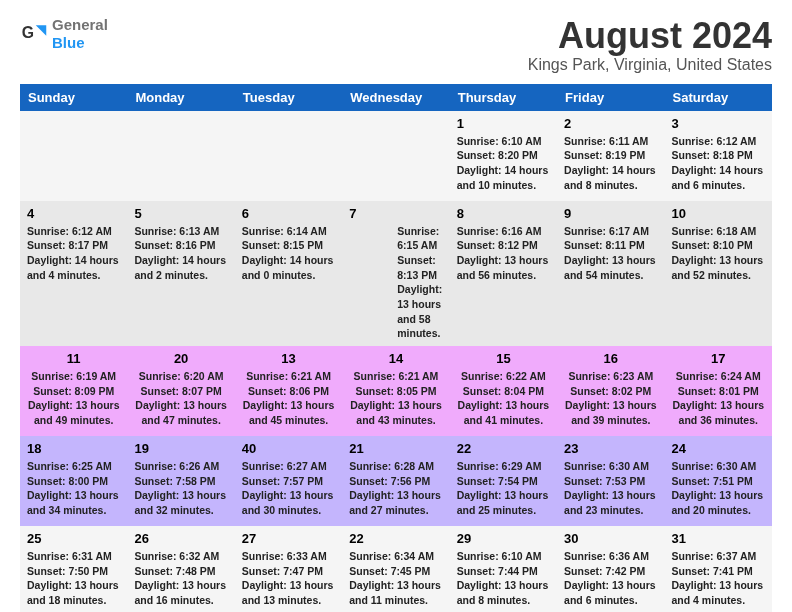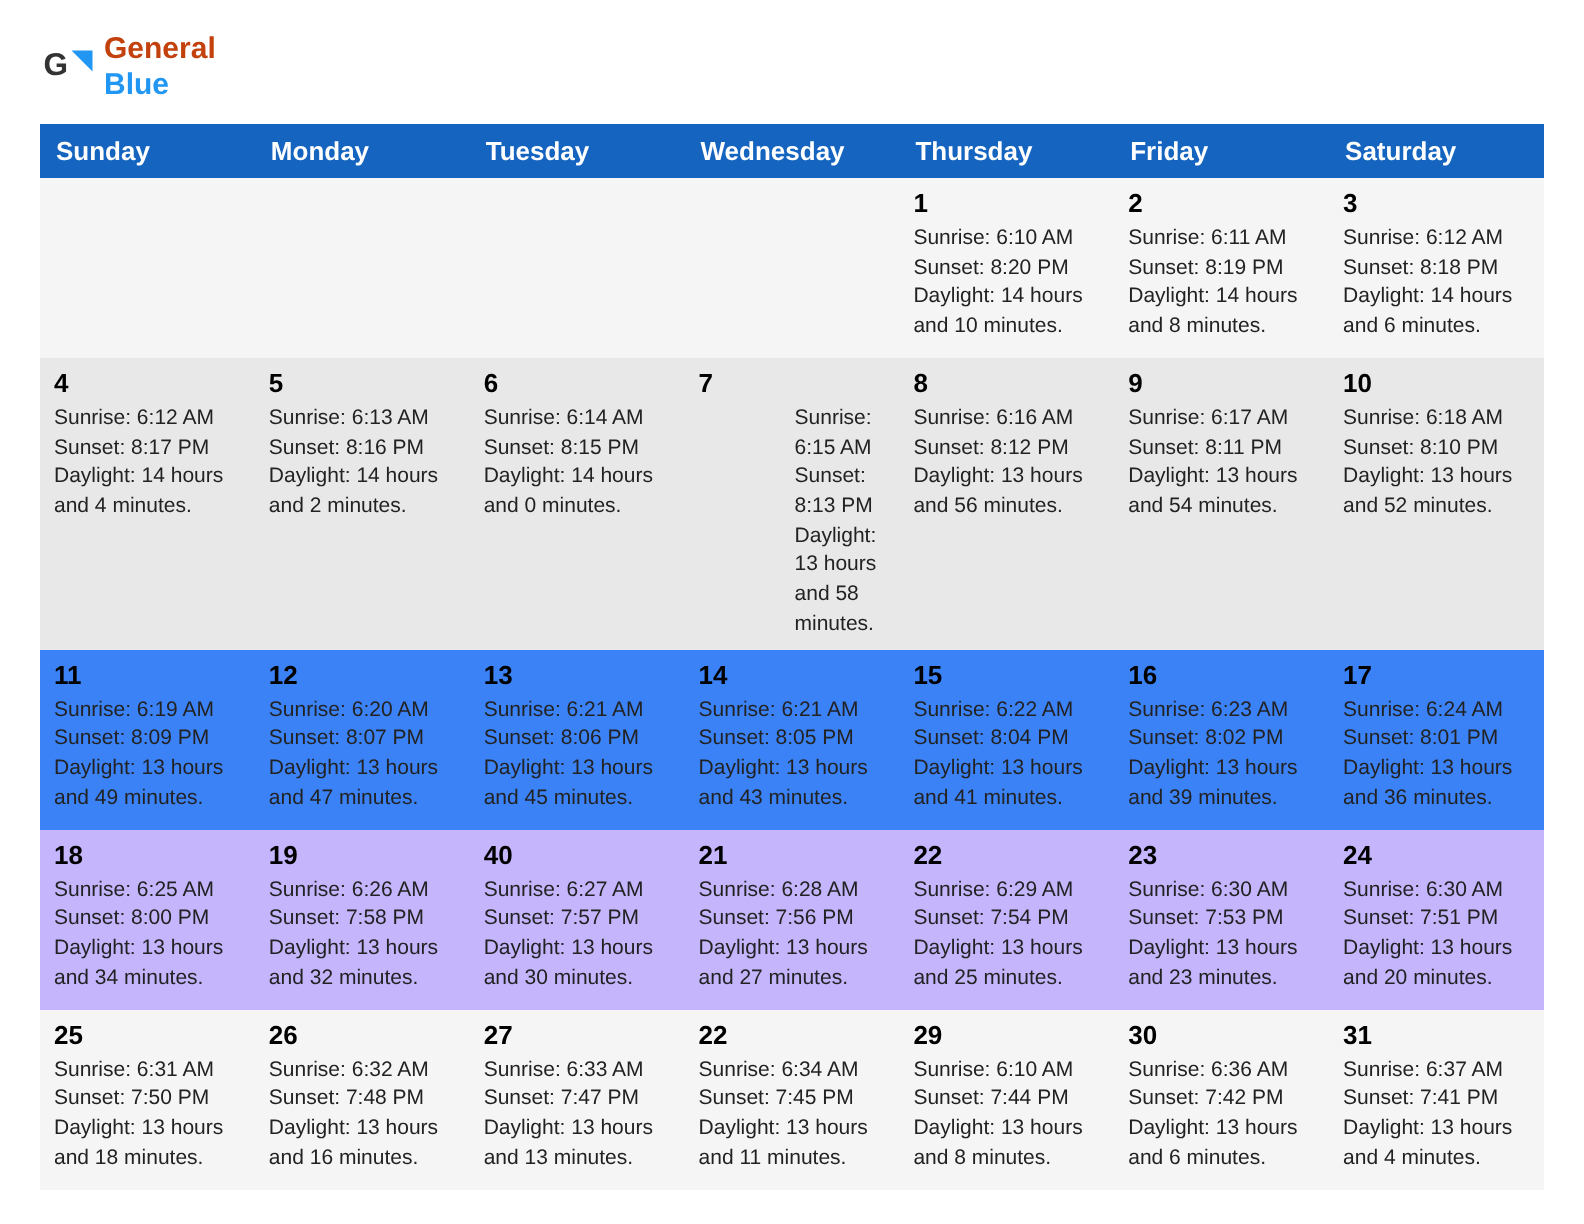--- a/index.html
+++ b/index.html
@@ -21,21 +21,21 @@
       align-items: center;
       gap: 4px;
     }
     .logo-text {
       font-size: 15px;
       font-weight: bold;
       color: #333;
       line-height: 1.2;
     }
     .logo-text span {
-      color: #c2410c;
+      color: #737373;
     }
     .logo-icon {
       width: 28px;
       height: 28px;
     }
     .title-area {
       text-align: right;
     }
     .main-title {
       font-size: 36px;
@@ -81,47 +81,52 @@
     .day-num {
       font-weight: bold;
       font-size: 13px;
       display: block;
       margin-bottom: 3px;
     }
     .day-info {
       font-size: 10.5px;
       color: #222;
       line-height: 1.4;
+      font-weight: bold;
     }
     .empty-cell {
       background: transparent;
     }
     
     .week-row-1 td { background-color: #f5f5f5; }
     .week-row-2 td { background-color: #e8e8e8; }
-    .week-row-3 td { background-color: #3b82f6; }
+    .week-row-3 td { background-color: #f0abfc; text-align: center; }
     .week-row-4 td { background-color: #c4b5fd; }
     .week-row-5 td { background-color: #f5f5f5; }
     .week-row-1 td.empty-cell, .week-row-2 td.empty-cell,
     .week-row-3 td.empty-cell, .week-row-4 td.empty-cell,
     .week-row-5 td.empty-cell { background-color: inherit; }
   </style>
 </head>
 <body>
 
 <div class="header-area">
   <div class="logo">
     <svg class="logo-icon" viewBox="0 0 32 32">
       <text x="2" y="20" font-size="18" font-weight="bold" fill="#333" font-family="Arial">G</text>
       <polygon points="18,6 30,6 30,18" fill="#2196F3"></polygon>
     </svg>
     <div class="logo-text">
       <div><span>General</span></div>
       <div style="color:#2196F3;">Blue</div>
     </div>
+  </div>
+  <div class="title-area">
+    <div class="main-title">August 2024</div>
+    <div class="subtitle">Kings Park, Virginia, United States</div>
   </div>
 </div>
 
 <table>
   <thead>
     <tr>
       <th>Sunday</th>
       <th>Monday</th>
       <th>Tuesday</th>
       <th>Wednesday</th>
@@ -200,21 +205,21 @@
         </td>
       </tr>
       <tr class="week-row-3">
         <td>
           <span class="day-num">11</span>
           <div class="day-info" style="white-space: pre-line;">Sunrise: 6:19 AM
 Sunset: 8:09 PM
 Daylight: 13 hours and 49 minutes.</div>
         </td>
         <td>
-          <span class="day-num">12</span>
+          <span class="day-num">20</span>
           <div class="day-info" style="white-space: pre-line;">Sunrise: 6:20 AM
 Sunset: 8:07 PM
 Daylight: 13 hours and 47 minutes.</div>
         </td>
         <td>
           <span class="day-num">13</span>
           <div class="day-info" style="white-space: pre-line;">Sunrise: 6:21 AM
 Sunset: 8:06 PM
 Daylight: 13 hours and 45 minutes.</div>
         </td>

